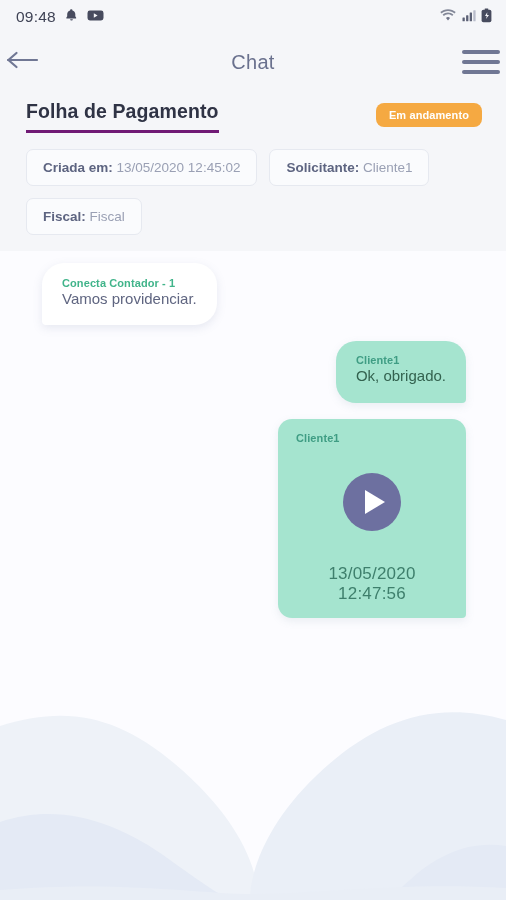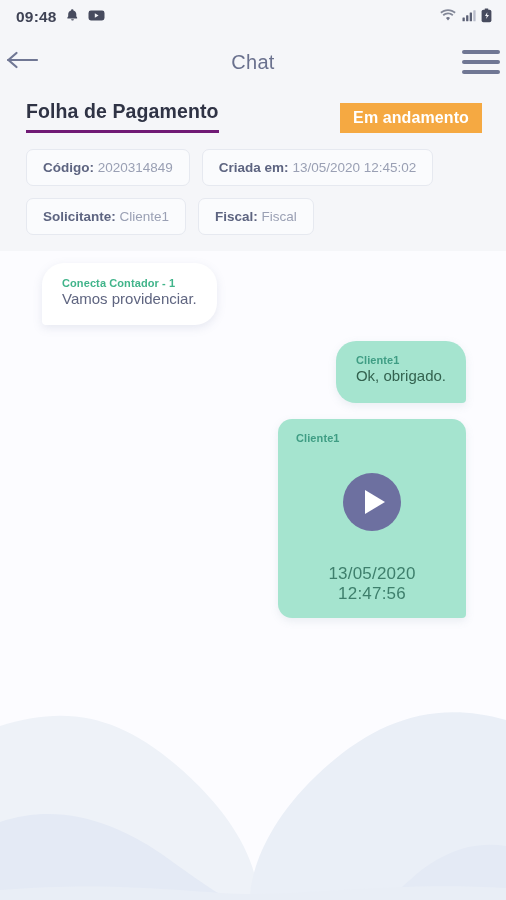--- a/index.html
+++ b/index.html
@@ -12,21 +12,21 @@
   .phone { position:relative; width:506px; height:900px; background:#fcfcff; overflow:hidden; }
 
   
   .statusbar {
     position:relative; z-index:6;
     height:34px; background:#f5f6f9;
     display:flex; align-items:center;
     padding:0 14px 0 16px;
   }
   .sb-left { display:flex; align-items:center; gap:9px; }
-  .sb-time { font-size:15.5px; font-weight:700; color:#3f4355; letter-spacing:.2px; }
+  .sb-time { font-size:15.5px; font-weight:400; color:#3f4355; letter-spacing:.2px; }
   .sb-right { margin-left:auto; display:flex; align-items:center; gap:5px; }
   .ic { display:block; }
 
   
   .appbar {
     position:relative; z-index:6;
     height:56px; background:#f5f6f9;
     display:flex; align-items:center; padding:0 4px;
   }
   .appbar-title {
@@ -47,22 +47,22 @@
     padding:10px 24px 16px 26px;
   }
   .ticket-top { display:flex; align-items:flex-start; }
   .ticket-title {
     font-size:19.5px; font-weight:700; color:#2f3345; letter-spacing:.1px;
     padding-bottom:7px; border-bottom:3px solid #701a75; display:inline-block;
   }
   .status-badge {
     margin-left:auto; margin-top:3px;
     background:#f5a942; color:#ffffff;
-    font-size:16px; font-weight:600;
-    padding:6px 13px; border-radius:0;
+    font-size:11px; font-weight:600;
+    padding:6px 13px; border-radius:8px;
     white-space:nowrap; letter-spacing:.1px;
   }
   .chips { display:flex; flex-wrap:wrap; gap:12px; margin-top:16px; }
   .chip {
     background:#fafbfd; border:1px solid #e6e9f0; border-radius:7px;
     padding:10px 16px; font-size:13.5px; white-space:nowrap;
   }
   .chip .k { color:#5d6480; font-weight:700; }
   .chip .v { color:#9aa0b4; font-weight:400; }
 
@@ -201,24 +201,20 @@
       <span></span>
     </div>
   </div>
 
   <div class="ticket">
     <div class="ticket-top">
       <div class="ticket-title">Folha de Pagamento</div>
       <div class="status-badge">Em andamento</div>
     </div>
     <div class="chips">
-      <div class="chip">
-        <span class="k">Código:</span>
-        <span class="v">2020314849</span>
-      </div>
       <div class="chip">
         <span class="k">Criada em:</span>
         <span class="v">13/05/2020  12:45:02</span>
       </div>
       <div class="chip">
         <span class="k">Solicitante:</span>
         <span class="v">Cliente1</span>
       </div>
       <div class="chip">
         <span class="k">Fiscal:</span>

